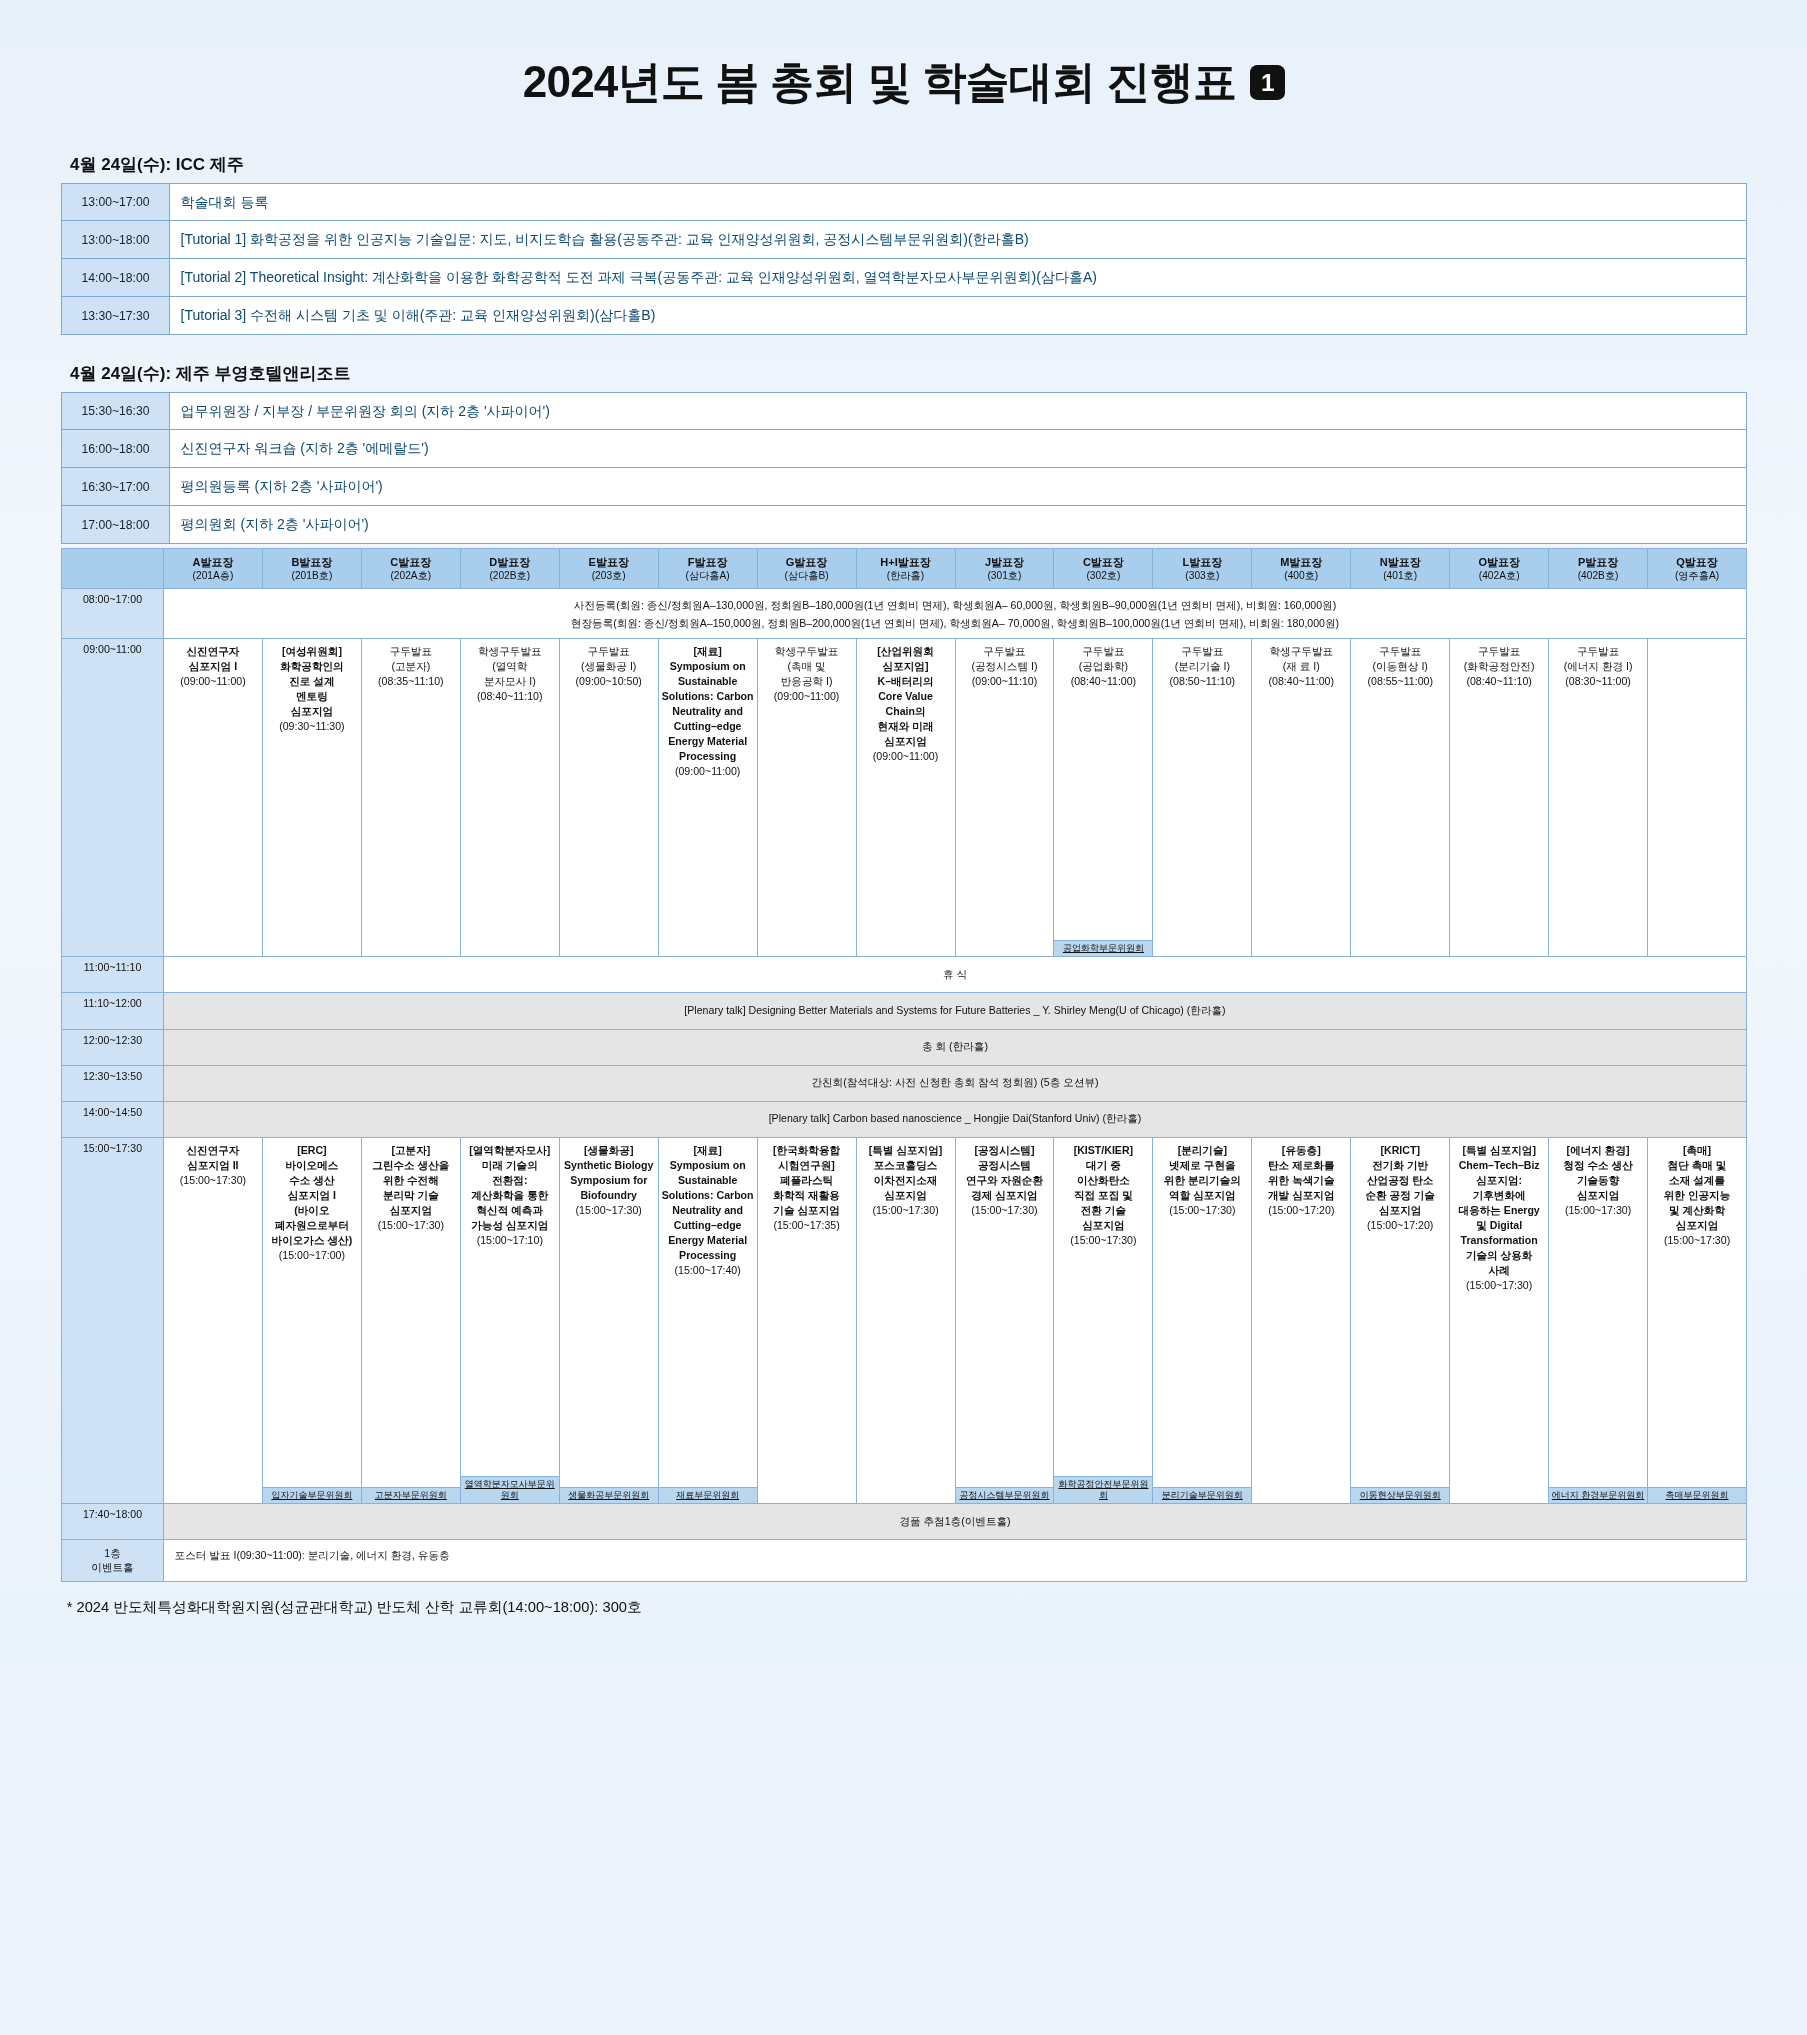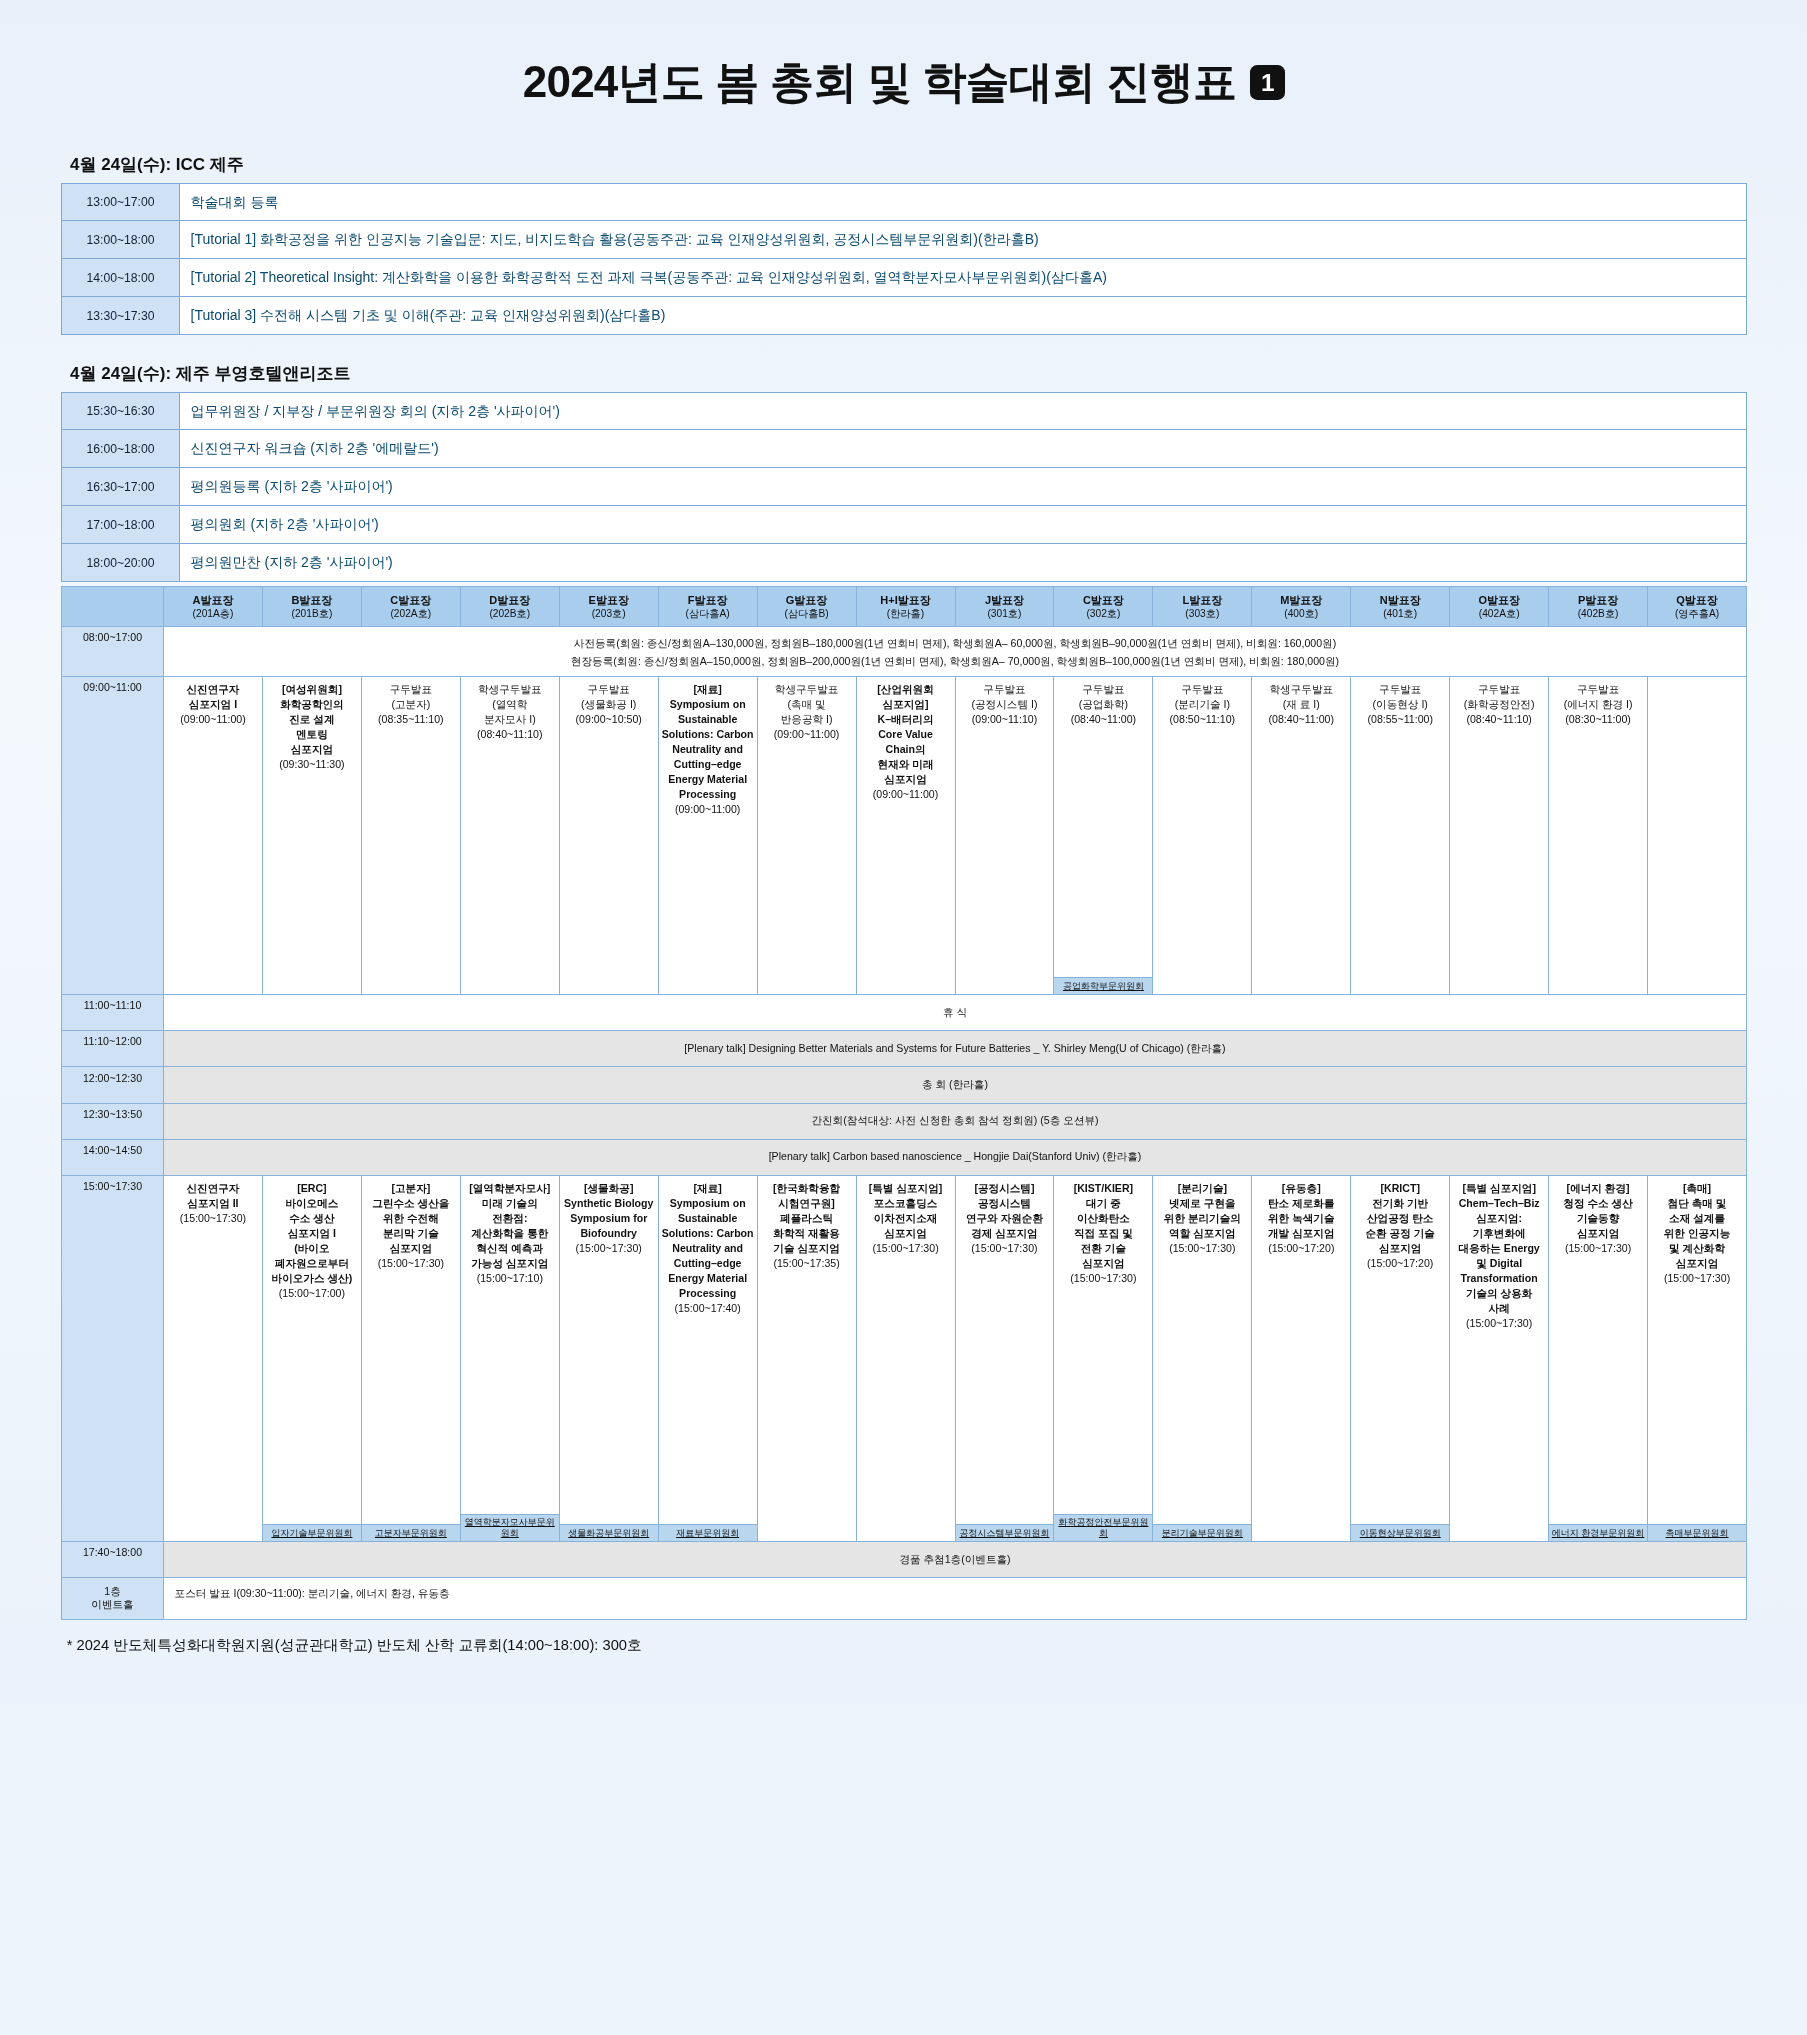--- a/index.html
+++ b/index.html
@@ -59,21 +59,21 @@
   .simple-table {
     border: 1.2px solid #2f6fb0;
     background: #fff;
     margin-bottom: 4.1px;
   }
   .simple-table td {
     border: 0.8px solid #7fa9d4;
     vertical-align: middle;
   }
   .time-cell {
-    width: 118px;
+    width: 108px;
     background: #cfe2f5;
     text-align: center;
     font-size: 12.2px;
     color: #123;
     padding: 9px 2.4px;
   }
   .desc-cell {
     padding: 9px 10.6px;
     font-size: 14px;
     color: #0c4a6e;
@@ -213,24 +213,20 @@
           <td class="desc-cell">신진연구자 워크숍 (지하 2층 '에메랄드')</td>
         </tr>
         <tr>
           <td class="time-cell">16:30~17:00</td>
           <td class="desc-cell">평의원등록 (지하 2층 '사파이어')</td>
         </tr>
         <tr>
           <td class="time-cell">17:00~18:00</td>
           <td class="desc-cell">평의원회 (지하 2층 '사파이어')</td>
         </tr>
-        <tr>
-          <td class="time-cell">18:00~20:00</td>
-          <td class="desc-cell">평의원만찬 (지하 2층 '사파이어')</td>
-        </tr>
       </tbody>
   </table>
 
   <table class="grid-table">
     <colgroup id="s3-cols">
         <col style="width: 102px;">
         <col style="width: 6.25%;">
         <col style="width: 6.25%;">
         <col style="width: 6.25%;">
         <col style="width: 6.25%;">

